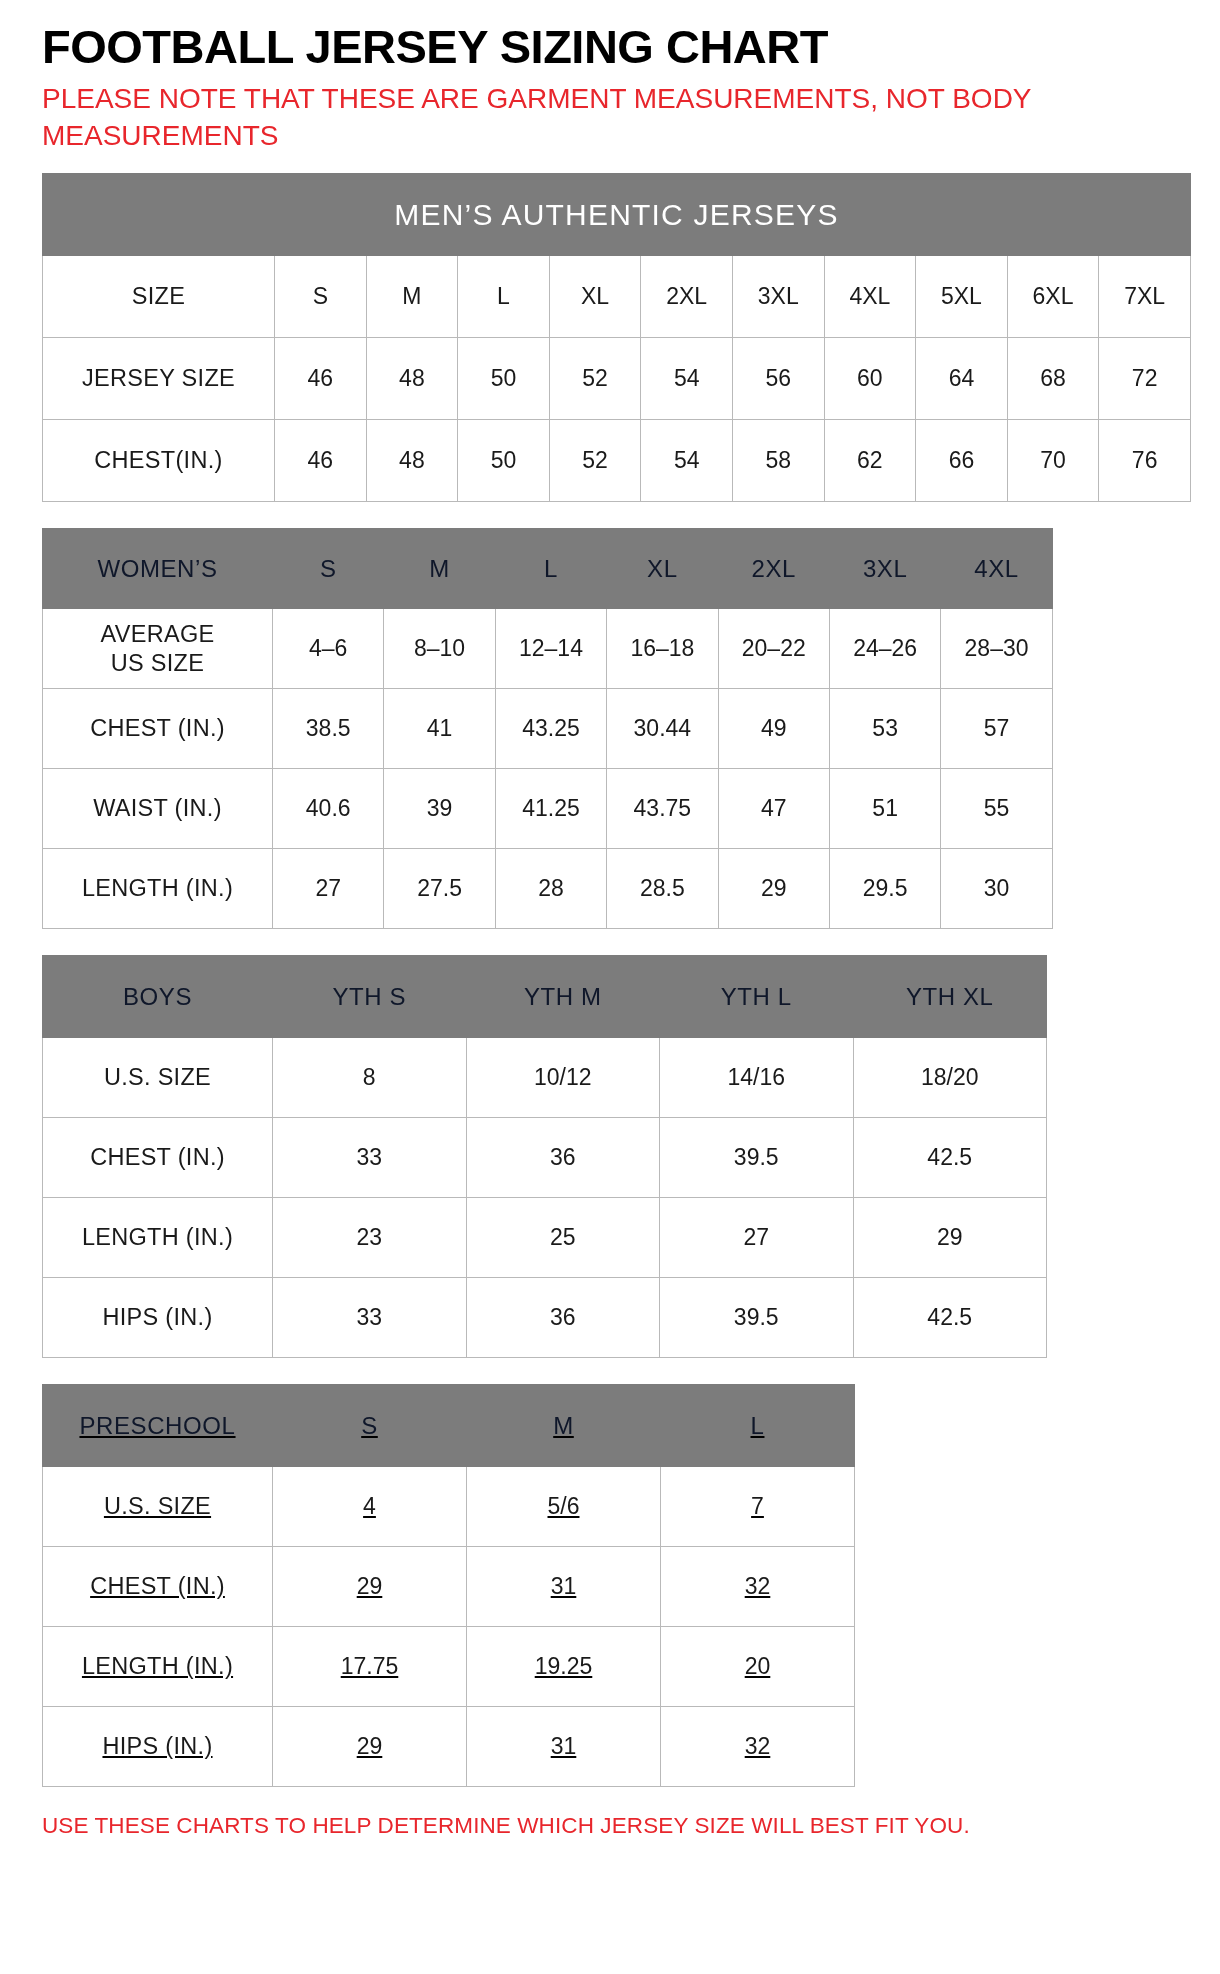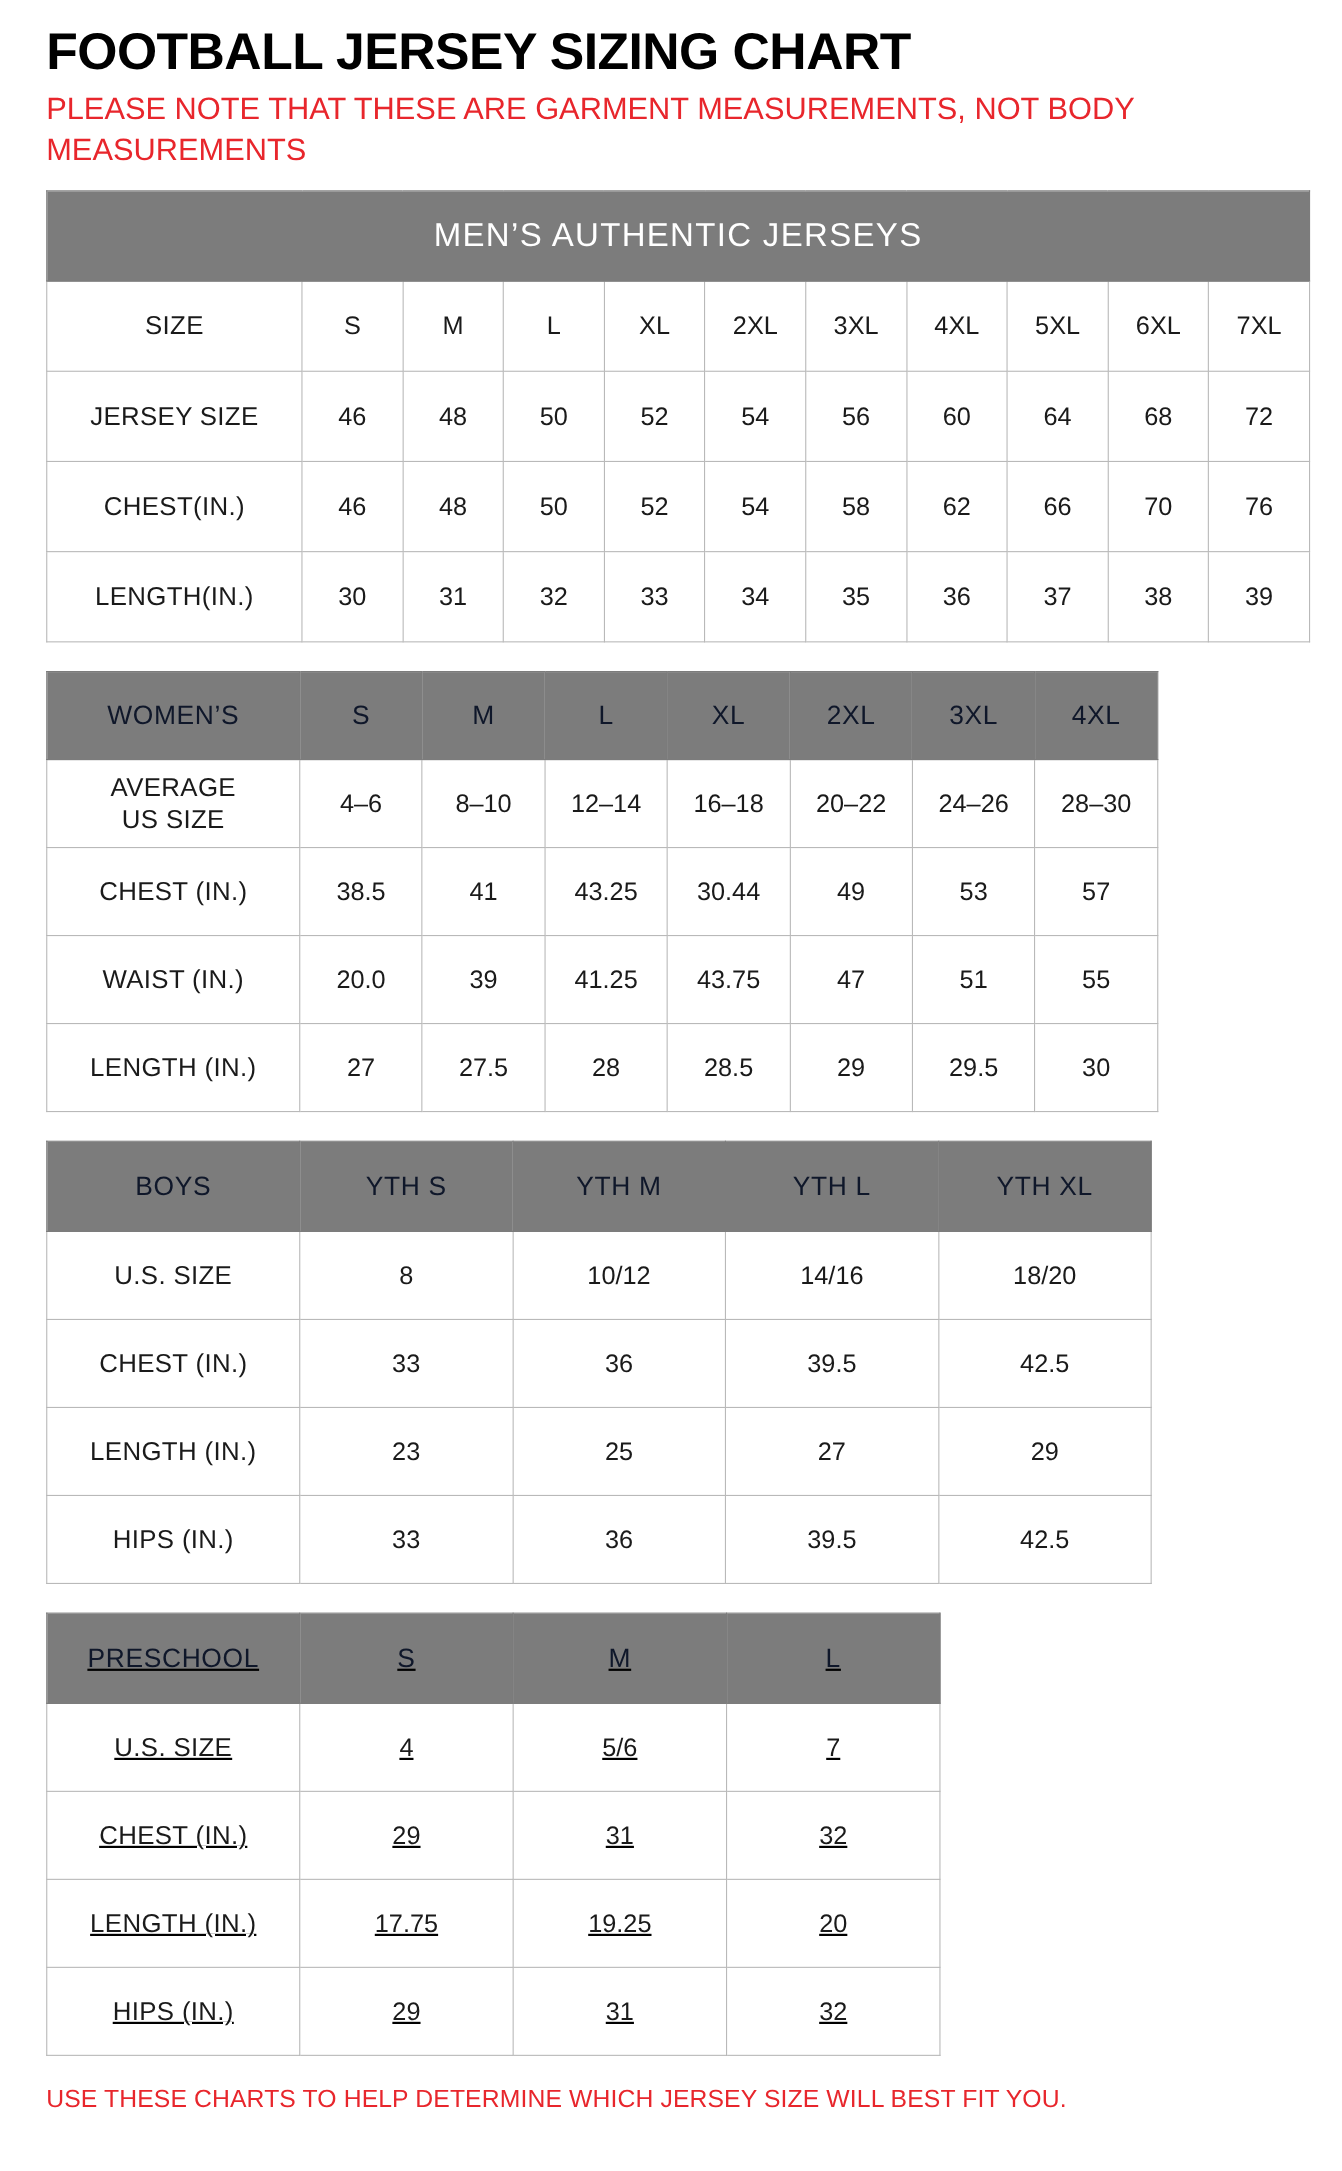--- a/index.html
+++ b/index.html
@@ -163,33 +163,20 @@
         <td>48</td>
         <td>50</td>
         <td>52</td>
         <td>54</td>
         <td>58</td>
         <td>62</td>
         <td>66</td>
         <td>70</td>
         <td>76</td>
       </tr>
-      <tr>
-        <td class="rowlabel">LENGTH(IN.)</td>
-        <td>30</td>
-        <td>31</td>
-        <td>32</td>
-        <td>33</td>
-        <td>34</td>
-        <td>35</td>
-        <td>36</td>
-        <td>37</td>
-        <td>38</td>
-        <td>39</td>
-      </tr>
     </tbody>
   </table>
 
   <table id="womens-table">
     <colgroup>
       <col class="c-label">
         <col class="c-size">
         <col class="c-size">
         <col class="c-size">
         <col class="c-size">
@@ -223,21 +210,21 @@
         <td>38.5</td>
         <td>41</td>
         <td>43.25</td>
         <td>30.44</td>
         <td>49</td>
         <td>53</td>
         <td>57</td>
       </tr>
       <tr>
         <td class="rowlabel">WAIST (IN.)</td>
-        <td>20.0</td>
+        <td>40.6</td>
         <td>39</td>
         <td>41.25</td>
         <td>43.75</td>
         <td>47</td>
         <td>51</td>
         <td>55</td>
       </tr>
       <tr>
         <td class="rowlabel">LENGTH (IN.)</td>
         <td>27</td>

